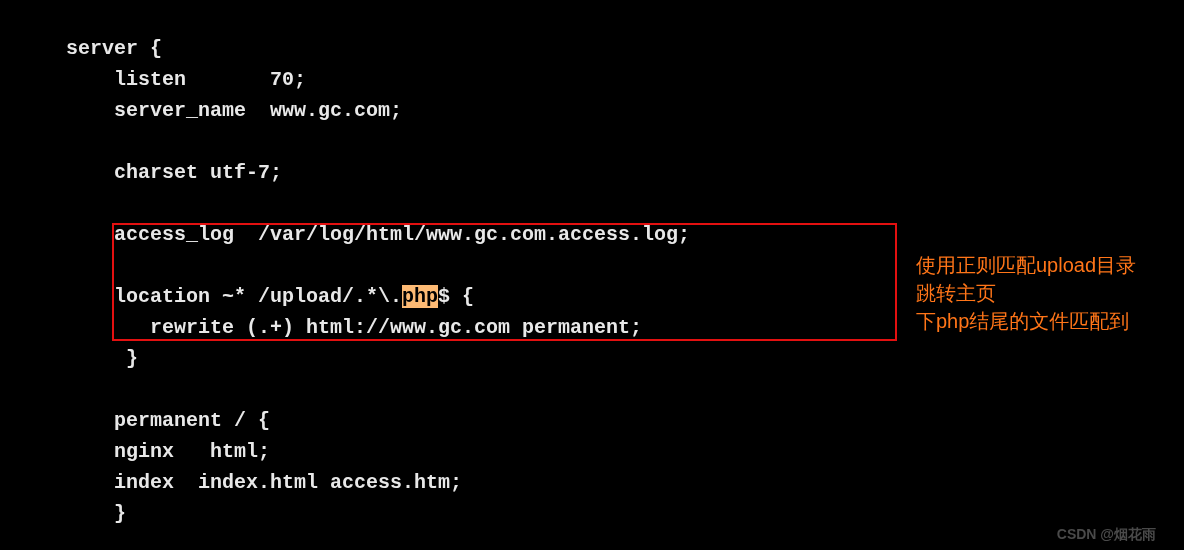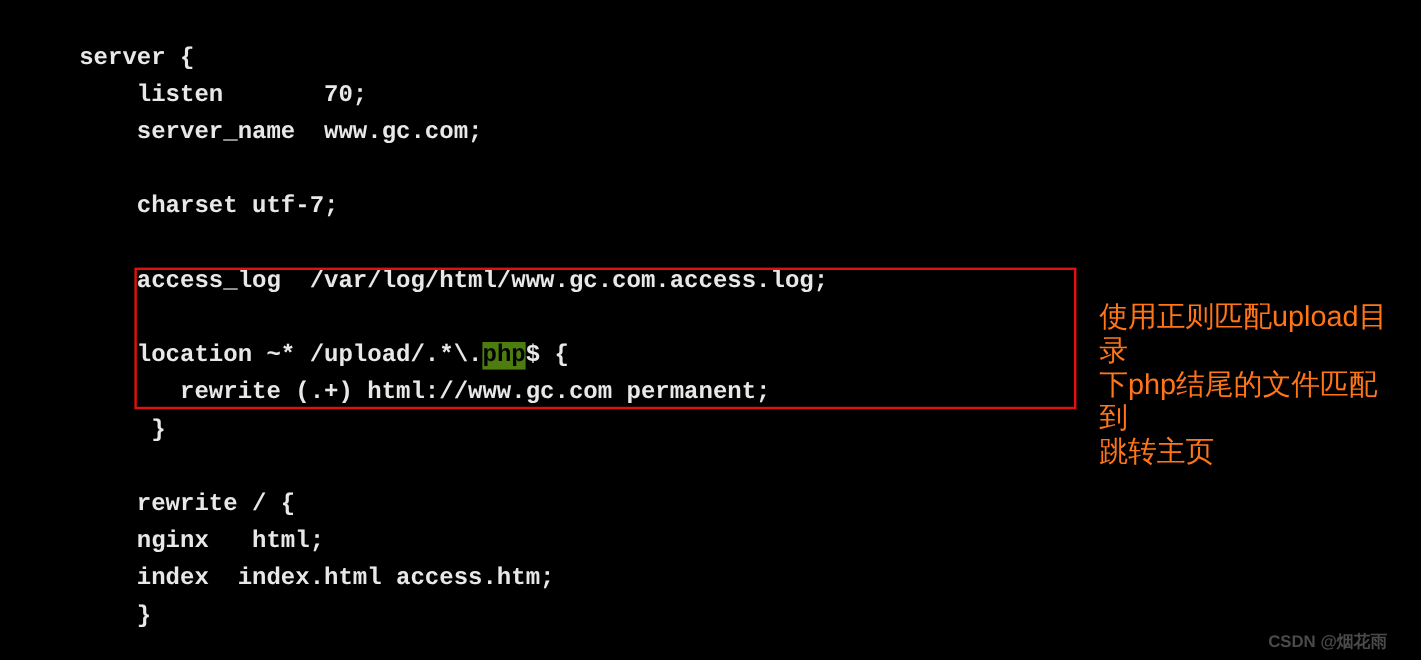--- a/index.html
+++ b/index.html
@@ -33,65 +33,65 @@
       width: 785px;
       height: 118px;
       pointer-events: none;
     }
     .annotation {
       position: absolute;
       right: 18px;
       top: 251px;
       color: #ff7518;
       font-family: Arial, 'Microsoft YaHei', sans-serif;
-      font-size: 24px;
+      font-size: 20px;
       font-weight: normal;
       line-height: 28px;
       width: 250px;
     }
     .watermark {
       position: absolute;
       bottom: 6px;
       right: 28px;
       color: #4a4a4a;
       font-family: Arial, sans-serif;
       font-size: 14px;
       font-weight: bold;
     }
     .hl-php {
-      background: #4d7c0f;
+      background: #fdba74;
       color: #000000;
       font-weight: bold;
     }
   </style>
 </head>
 <body>
 
 <div class="code-container">
 <span>server {</span>
 <span>    listen       70;</span>
 <span>    server_name  www.gc.com;</span>
 <span></span>
 <span>    charset utf-7;</span>
 <span></span>
 <span>    access_log  /var/log/html/www.gc.com.access.log;</span>
 <span></span>
 <span><span>    location ~* /upload/.*\.</span><span class="hl-php">php</span><span>$ {</span></span>
 <span>       rewrite (.+) html://www.gc.com permanent;</span>
 <span>     }</span>
 <span></span>
-<span>    rewrite / {</span>
+<span>    permanent / {</span>
 <span>    nginx   html;</span>
 <span>    index  index.html access.htm;</span>
 <span>    }</span>
 <span></span>
 
 </div>
 
 <div class="highlight-box"></div>
 
 <div class="annotation">
   <div>使用正则匹配upload目录</div>
+  <div>跳转主页</div>
   <div>下php结尾的文件匹配到</div>
-  <div>跳转主页</div>
 </div>
 
 <div class="watermark">CSDN @烟花雨</div>
 
 </body></html>

